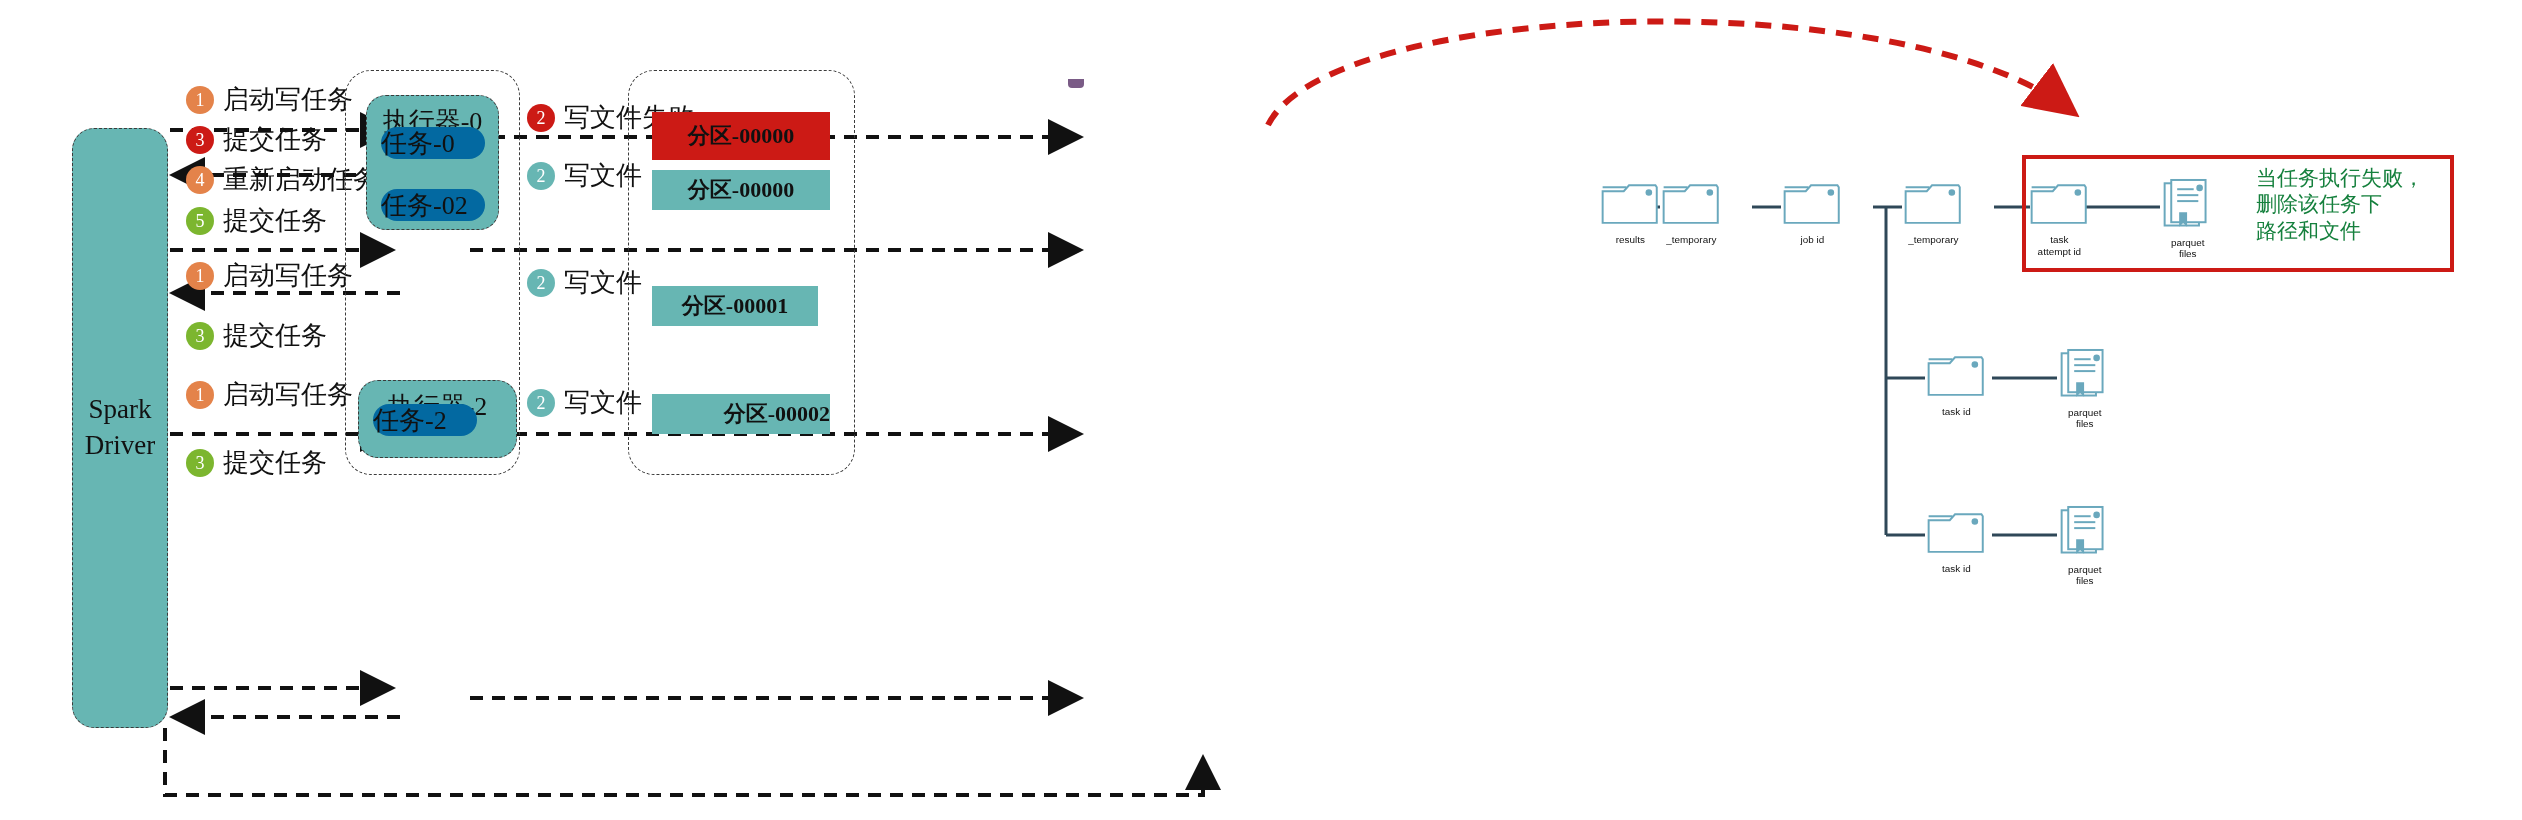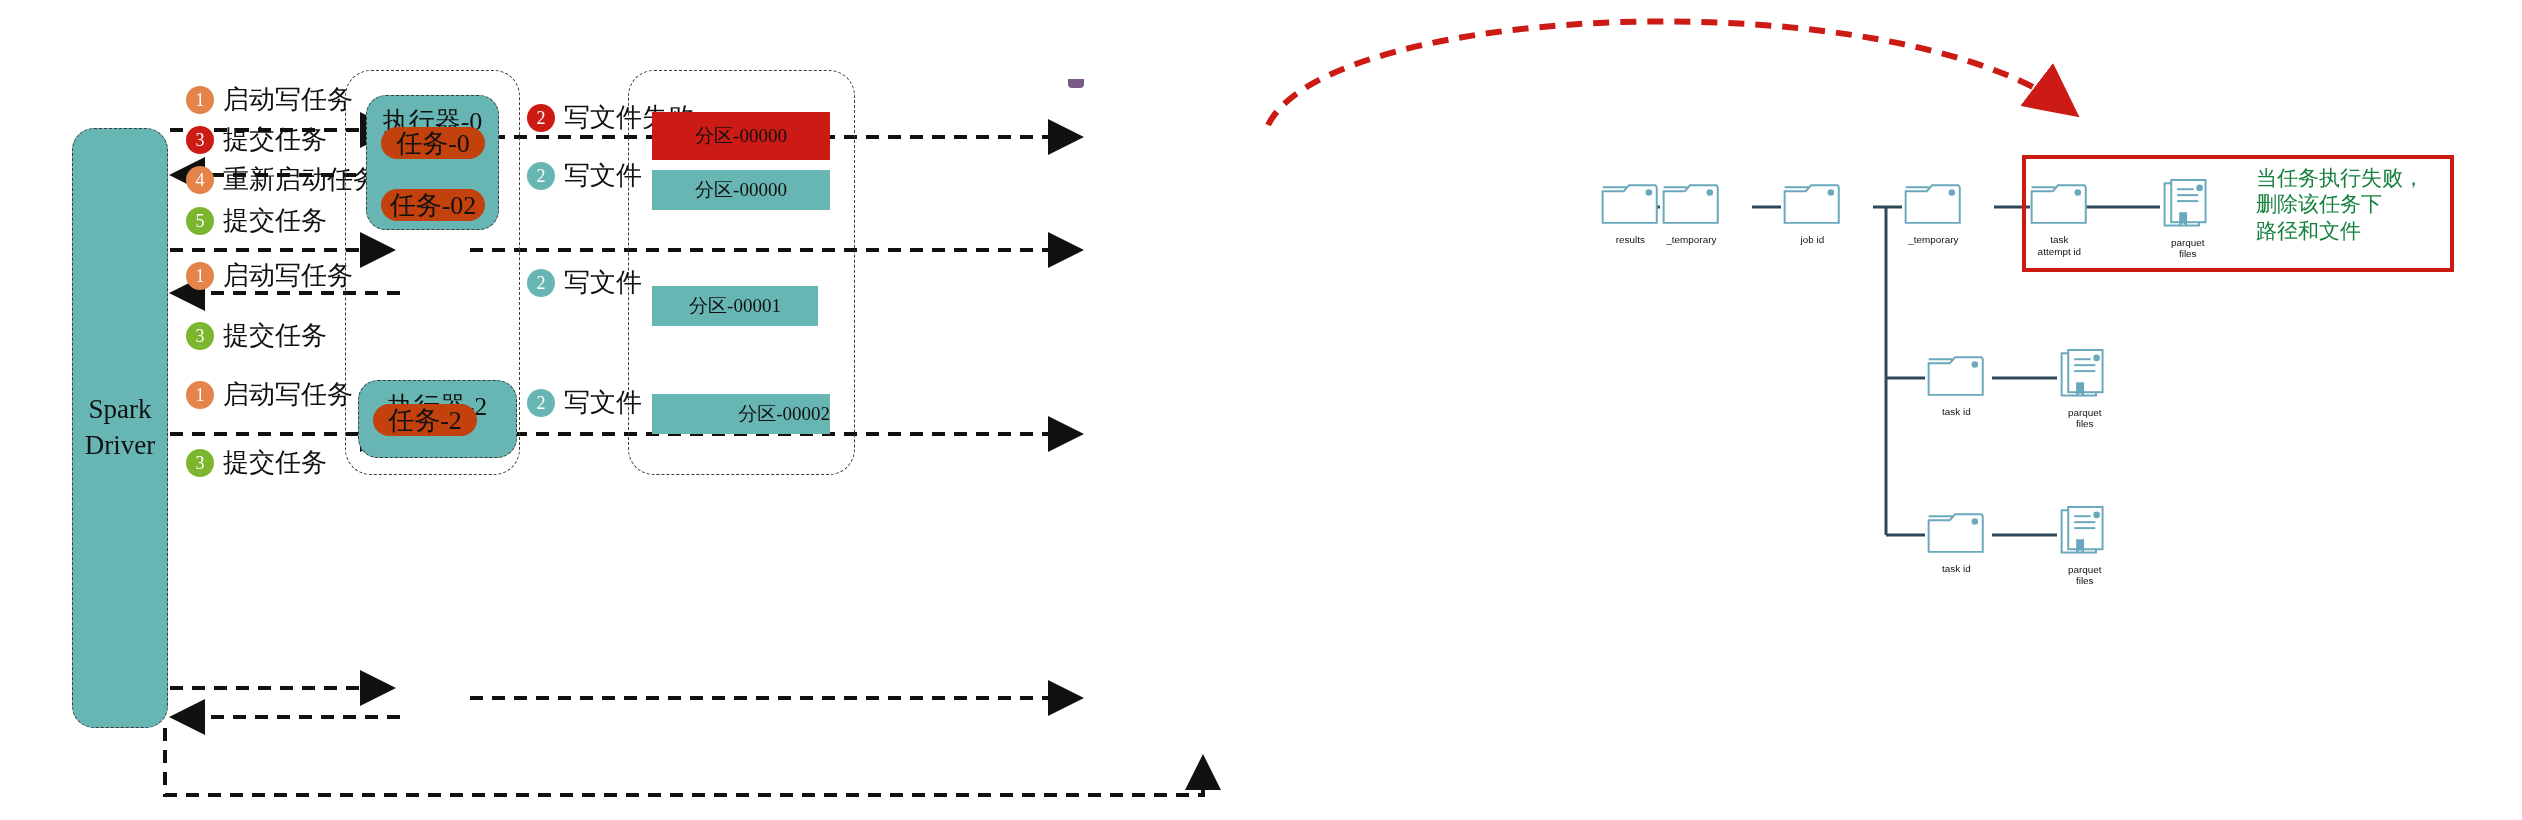--- a/index.html
+++ b/index.html
@@ -39,32 +39,32 @@
     border:1.6px dashed #3b3b3b;
     border-radius:20px;
     box-sizing:border-box;
   }
   .executor .ex-title{
     position:absolute;left:0;right:0;top:8px;
     text-align:center;font-size:26px;color:#111;
   }
   .task{
     position:absolute;
-    background:#c2410c;
+    background:#0369a1;
     border-radius:20px;
     box-sizing:border-box;
+    display:flex;align-items:center;justify-content:flex-start;
+    font-size:26px;color:#111;
+  }
+  .partition{
+    position:absolute;
+    background:#67b6b3;
+    box-sizing:border-box;
     display:flex;align-items:center;justify-content:center;
-    font-size:26px;color:#111;
-  }
-  .partition{
-    position:absolute;
-    background:#67b6b3;
-    box-sizing:border-box;
-    display:flex;align-items:center;justify-content:center;
-    font-size:19px;color:#111;
+    font-size:22px;color:#111;font-weight:bold;
   }
   .partition.fail{background:#cc1a15;}
 
   
   .step{
     position:absolute;
     display:flex;align-items:center;gap:9px;
     white-space:nowrap;
   }
   .bullet{

